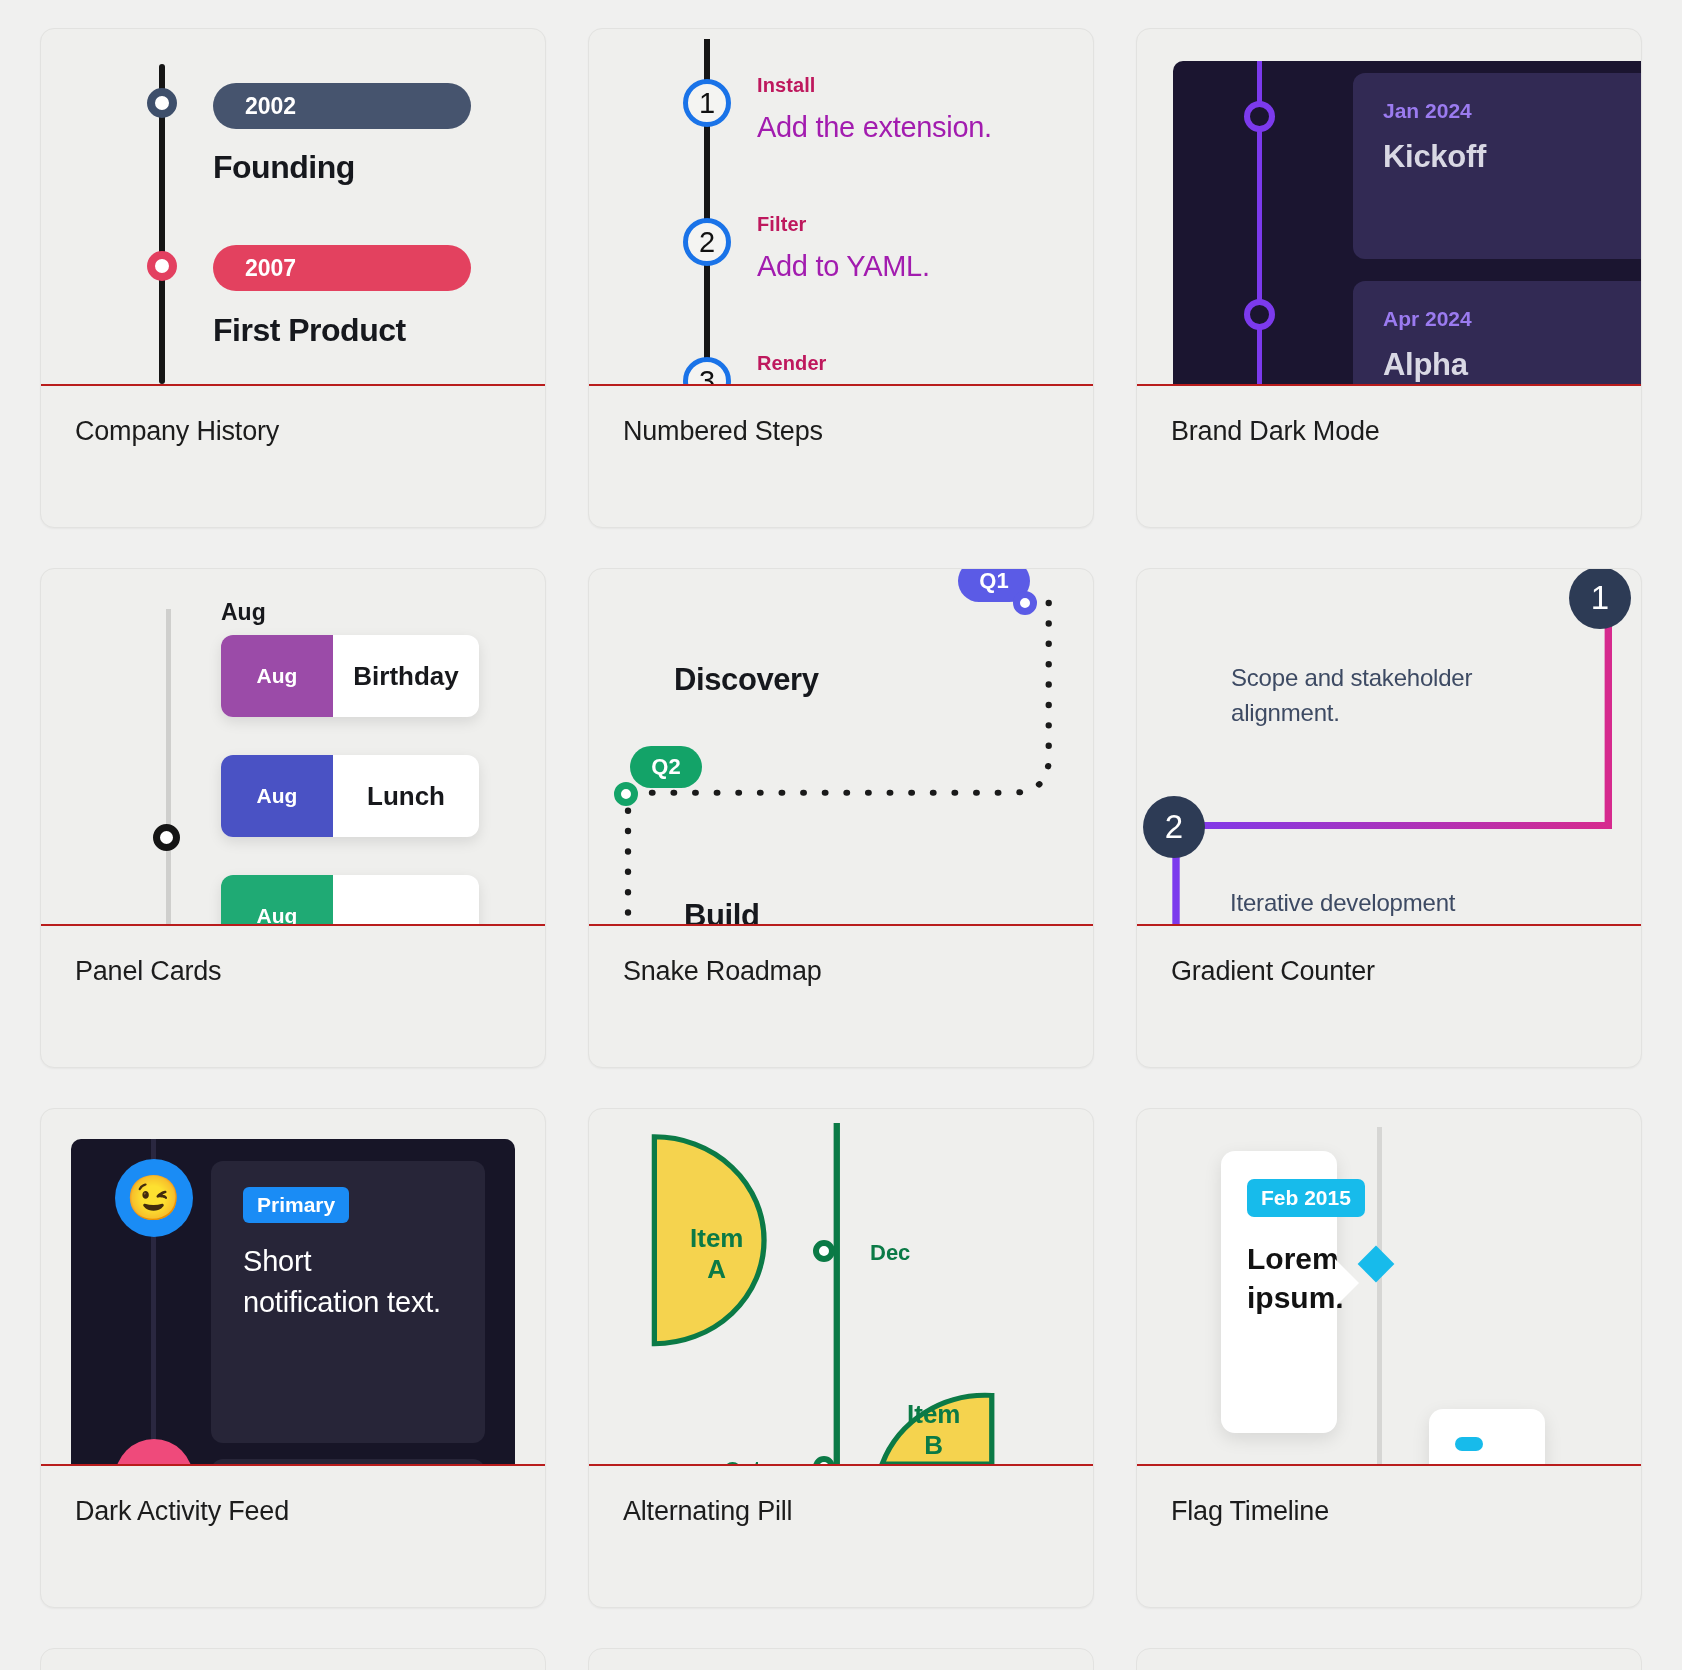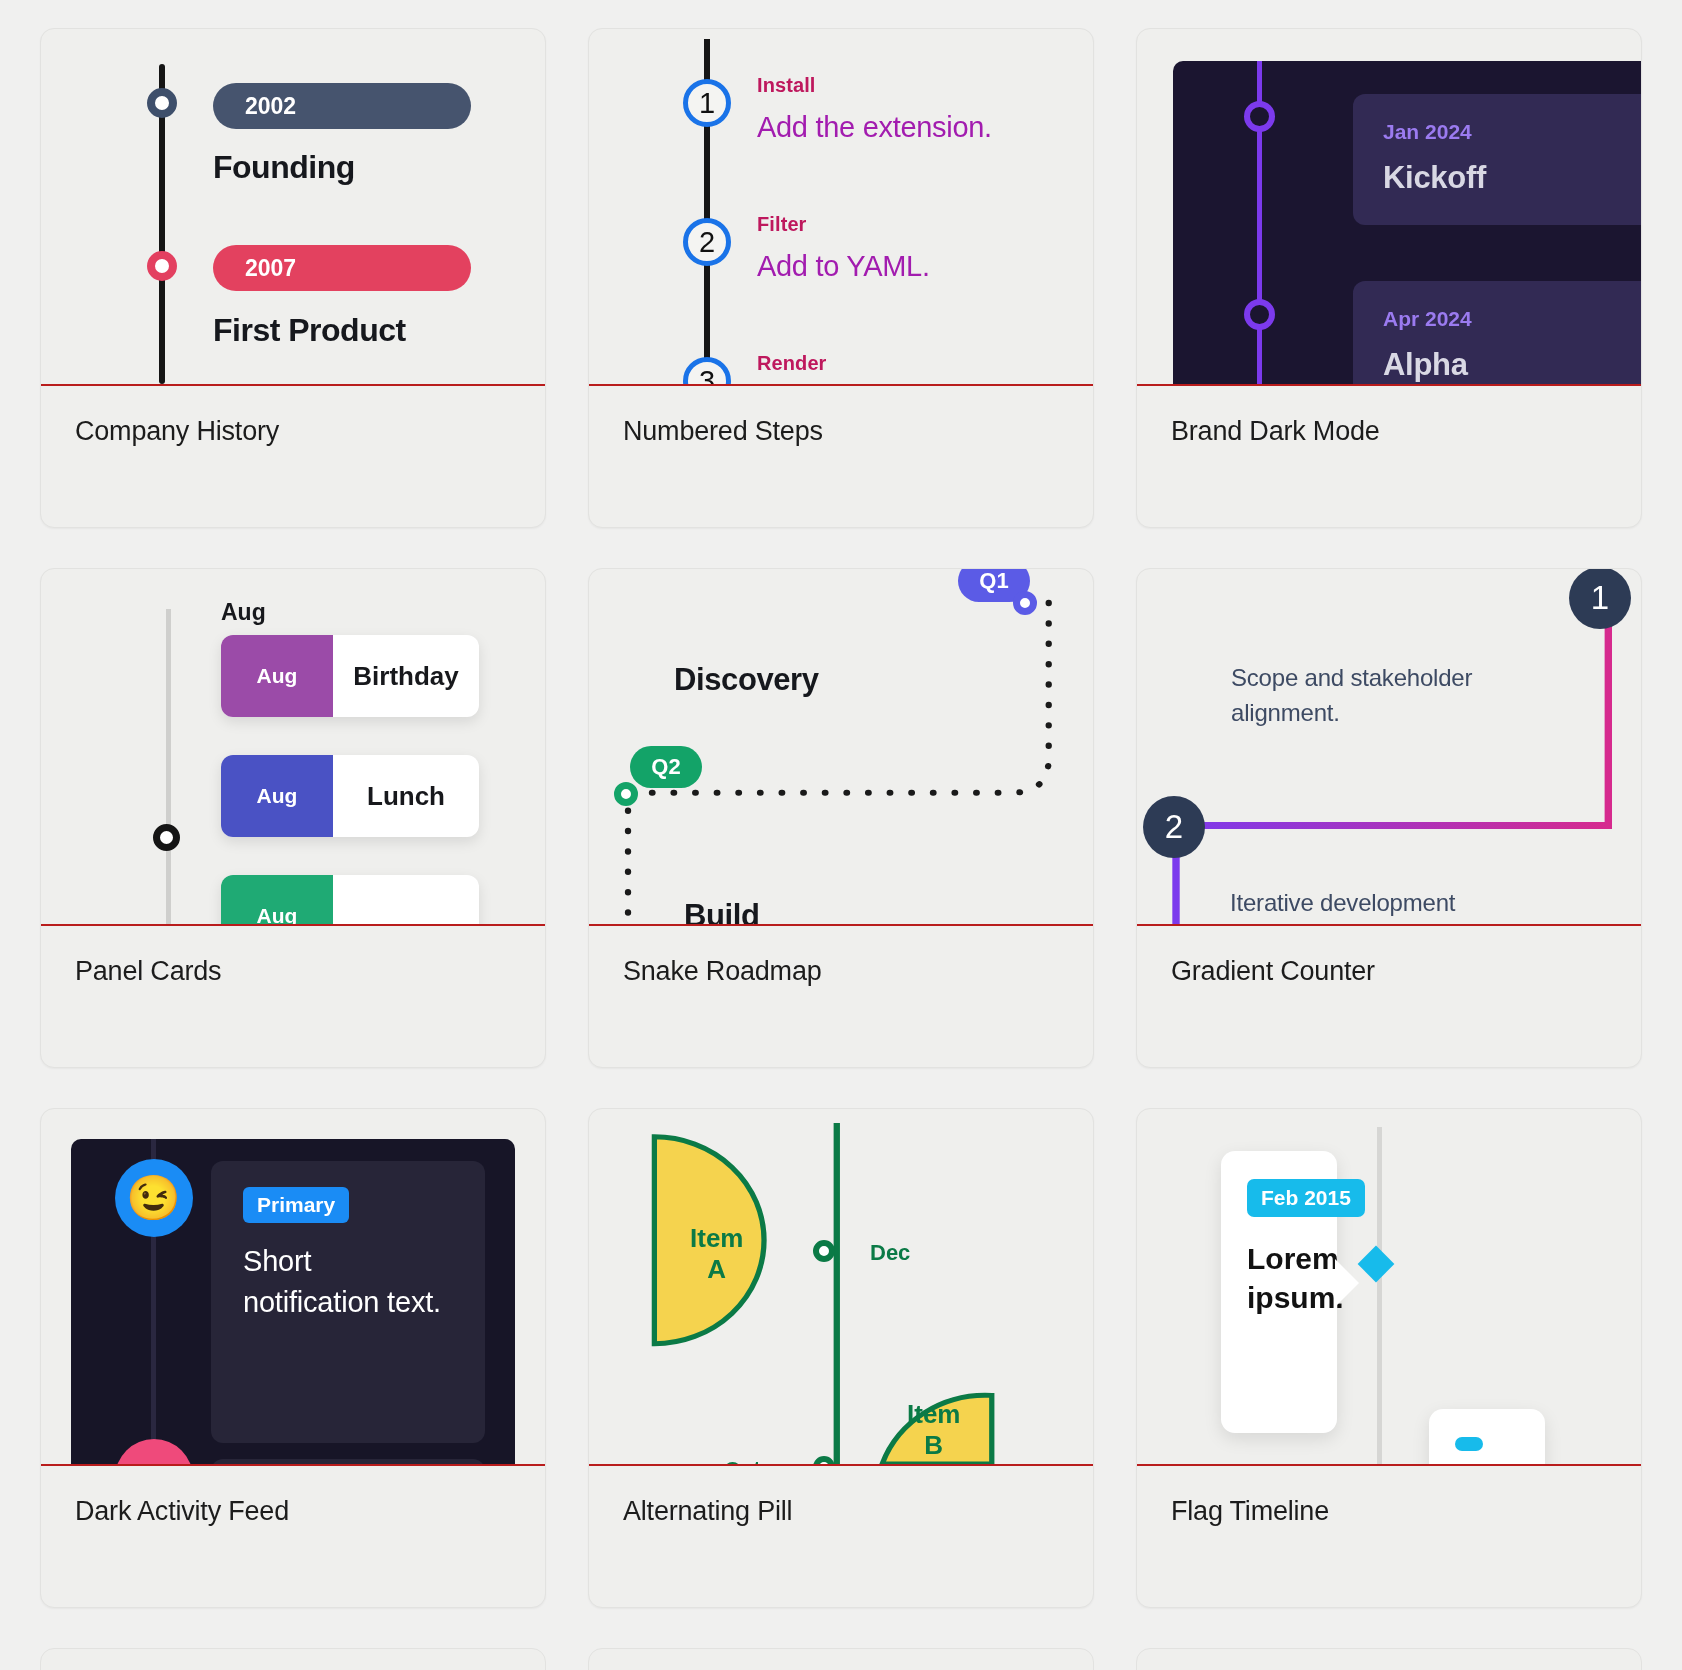--- a/index.html
+++ b/index.html
@@ -110,21 +110,21 @@
     position: absolute; left: 71px; width: 31px; height: 31px;
     border-radius: 50%; background: #1b1530; border: 6px solid #7c3aed;
     box-sizing: border-box;
   }
   .bd-dot.d1 { top: 40px; }
   .bd-dot.d2 { top: 238px; }
   .bd-box {
     position: absolute; left: 180px; right: 28px;
     background: #322a54; border-radius: 12px; padding: 26px 30px;
   }
-  .bd-box.x1 { top: 33px; height: 131px; }
+  .bd-box.x1 { top: 12px; height: 186px; }
   .bd-box.x2 { top: 220px; height: 170px; }
   .bd-date { font-size: 21px; font-weight: bold; color: #9b7bf0; margin-bottom: 16px; }
   .bd-name { font-size: 31px; font-weight: bold; color: #d9d8e4; letter-spacing: -0.3px; }
 
   
   .pc-rail {
     position: absolute; left: 125px; top: 40px; bottom: 0;
     width: 5px; background: #cfcfcd;
   }
   .pc-dot {

